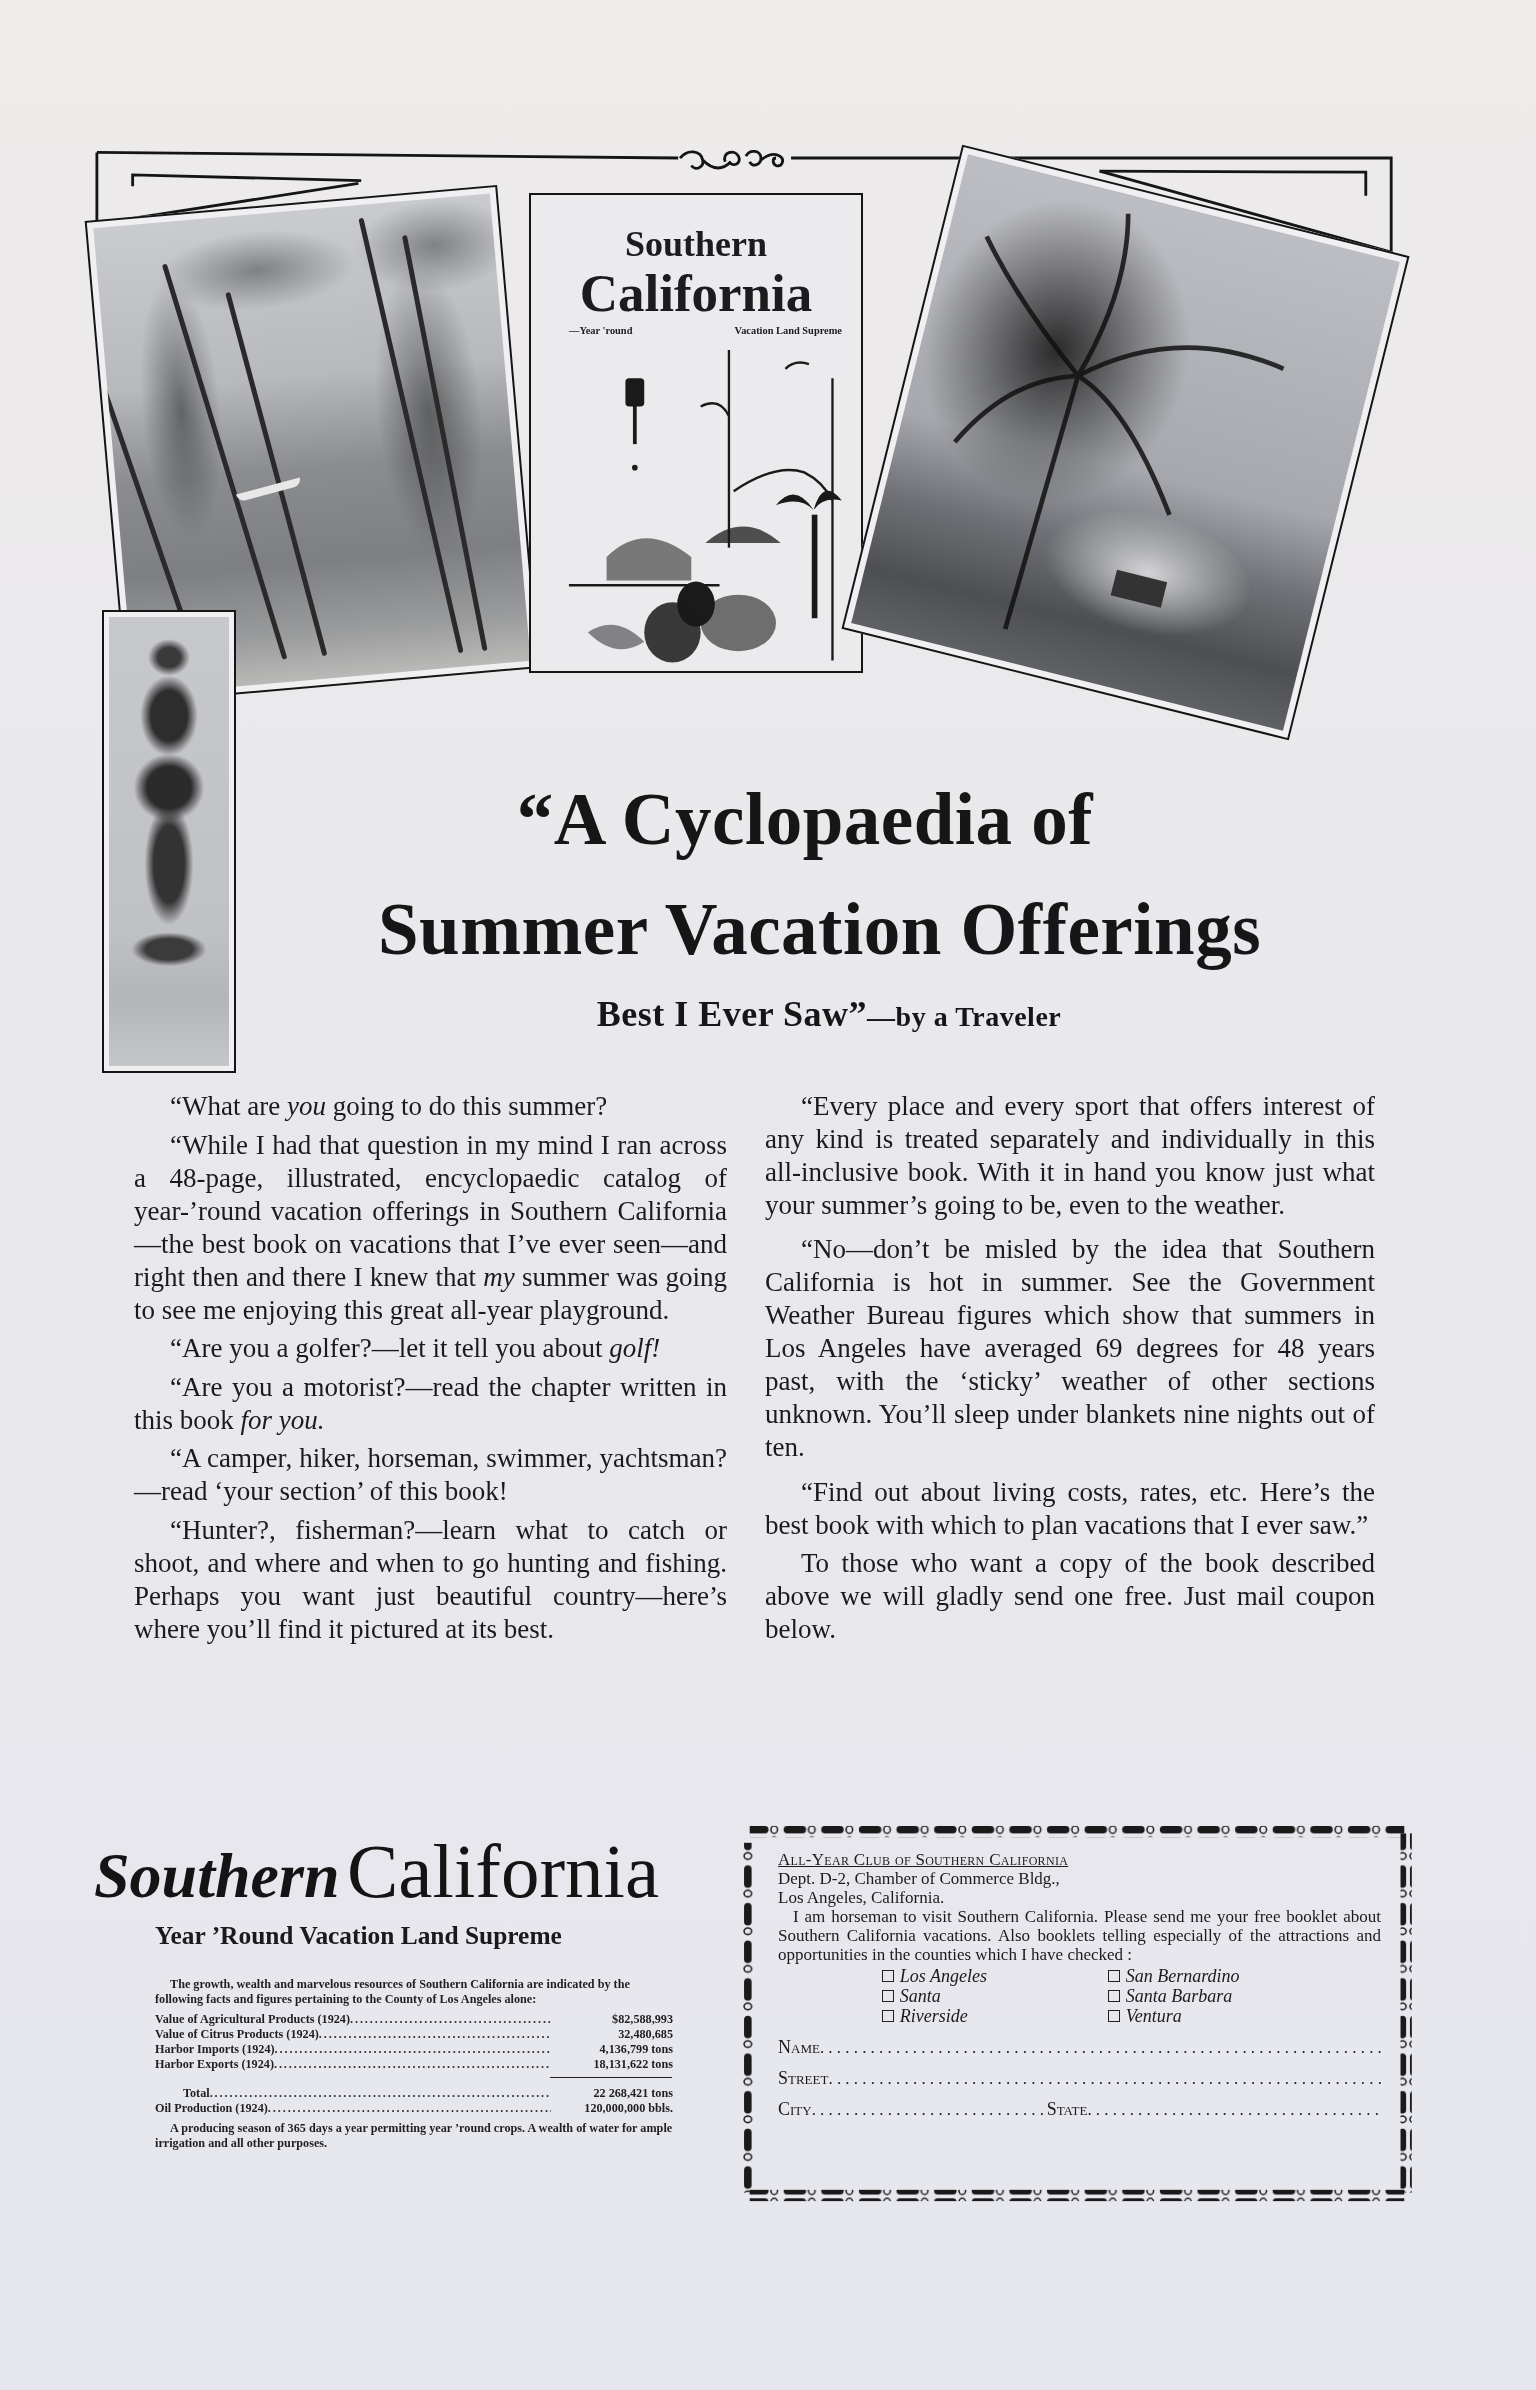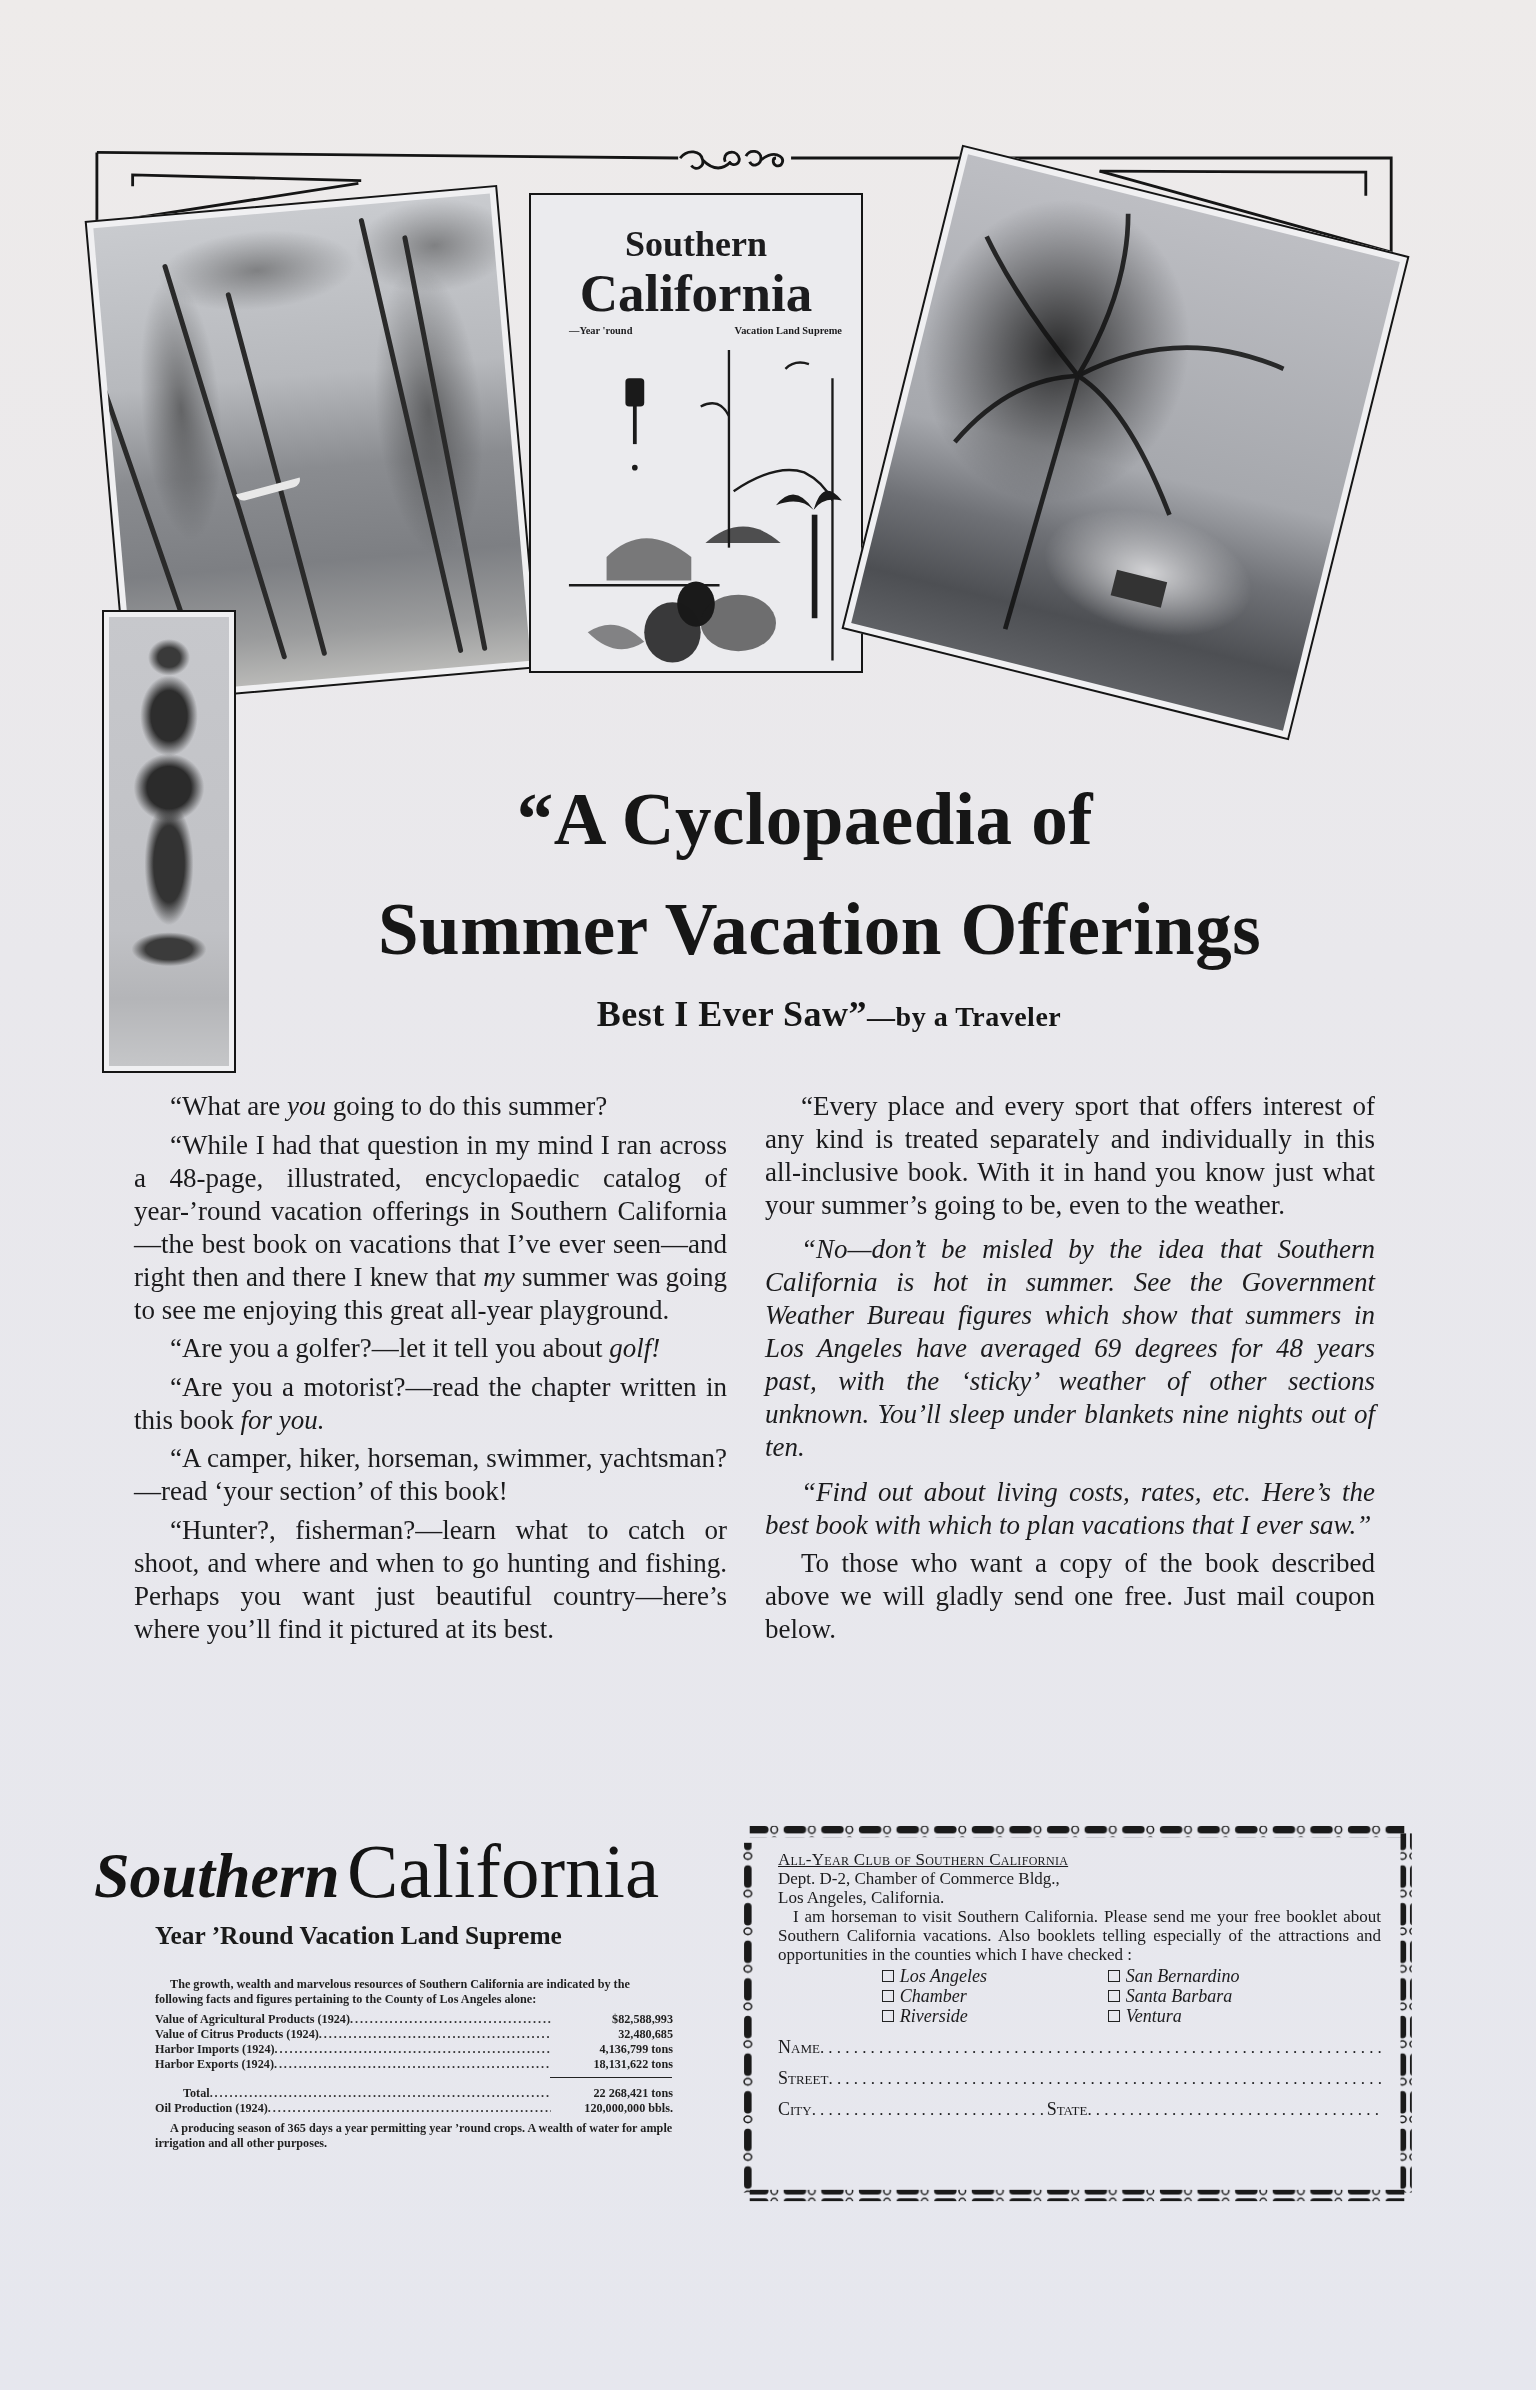--- a/index.html
+++ b/index.html
@@ -74,21 +74,21 @@
   .h3 .small { font-size: 28px; }
 
   
   .col {
     position: absolute; font-size: 27px; line-height: 33px; text-align: justify;
     color: #1b1b1d;
   }
   .col-left { left: 134px; top: 1090px; width: 593px; }
   .col-right { left: 765px; top: 1090px; width: 610px; }
   .col p { text-indent: 36px; margin-bottom: 5.6px; }
-  .col p.gap { margin-top: 11.3px; font-style: italic; }
+  .col p.gap { margin-top: 11.3px; }
   .col em { font-style: italic; }
 
   
   .logo-line {
     position: absolute; left: 94px; top: 1827px; white-space: nowrap; color: #141414; text-align: center;
   }
   .logo-south { font-style: italic; font-size: 64px; font-weight: bold; }
   .logo-cal { font-size: 77px; font-weight: normal; margin-left: 7.5px; }
   .logo-tag { position: absolute; left: 155px; top: 1921px; font-size: 25.4px; font-weight: bold; color: #1a1a1a; }
 
@@ -295,21 +295,21 @@
       <label class="county">
           <span class="cbox"></span>
           <span>Los Angeles</span>
         </label>
       <label class="county">
           <span class="cbox"></span>
           <span>San Bernardino</span>
         </label>
       <label class="county">
           <span class="cbox"></span>
-          <span>Chamber</span>
+          <span>Santa</span>
         </label>
       <label class="county">
           <span class="cbox"></span>
           <span>Santa Barbara</span>
         </label>
       <label class="county">
           <span class="cbox"></span>
           <span>Riverside</span>
         </label>
       <label class="county">

